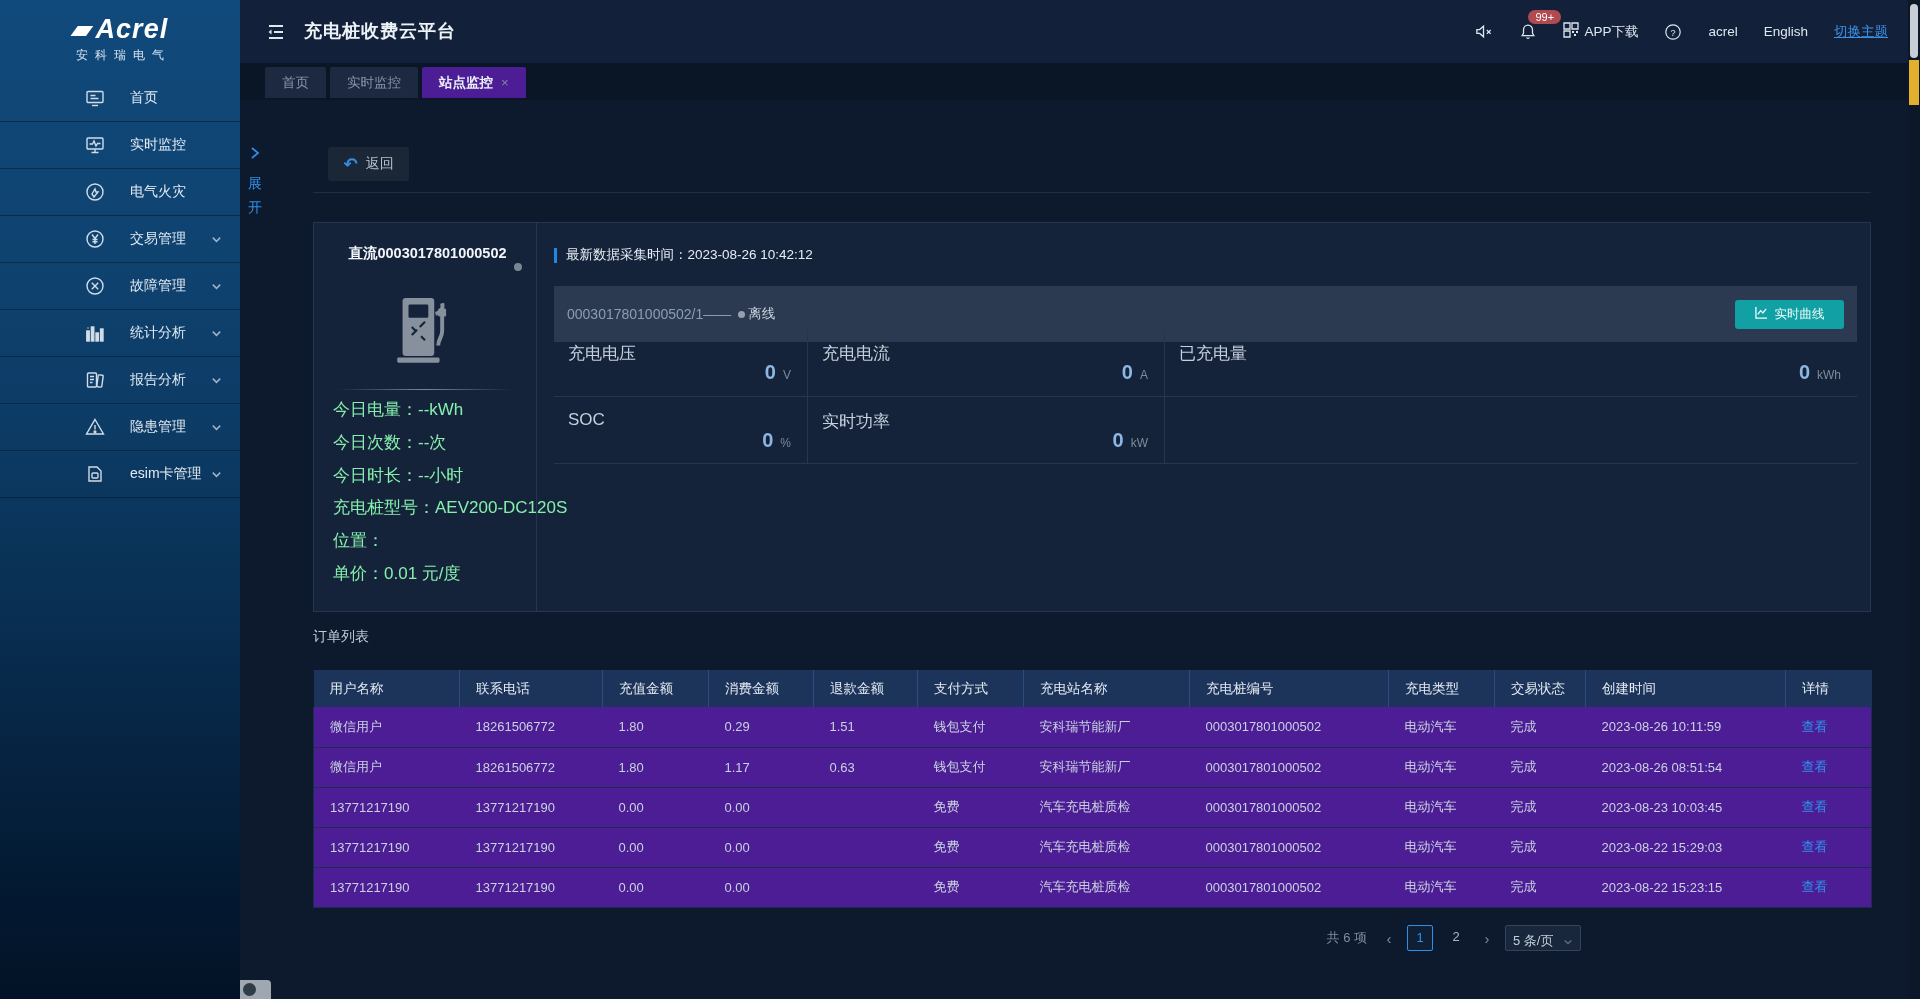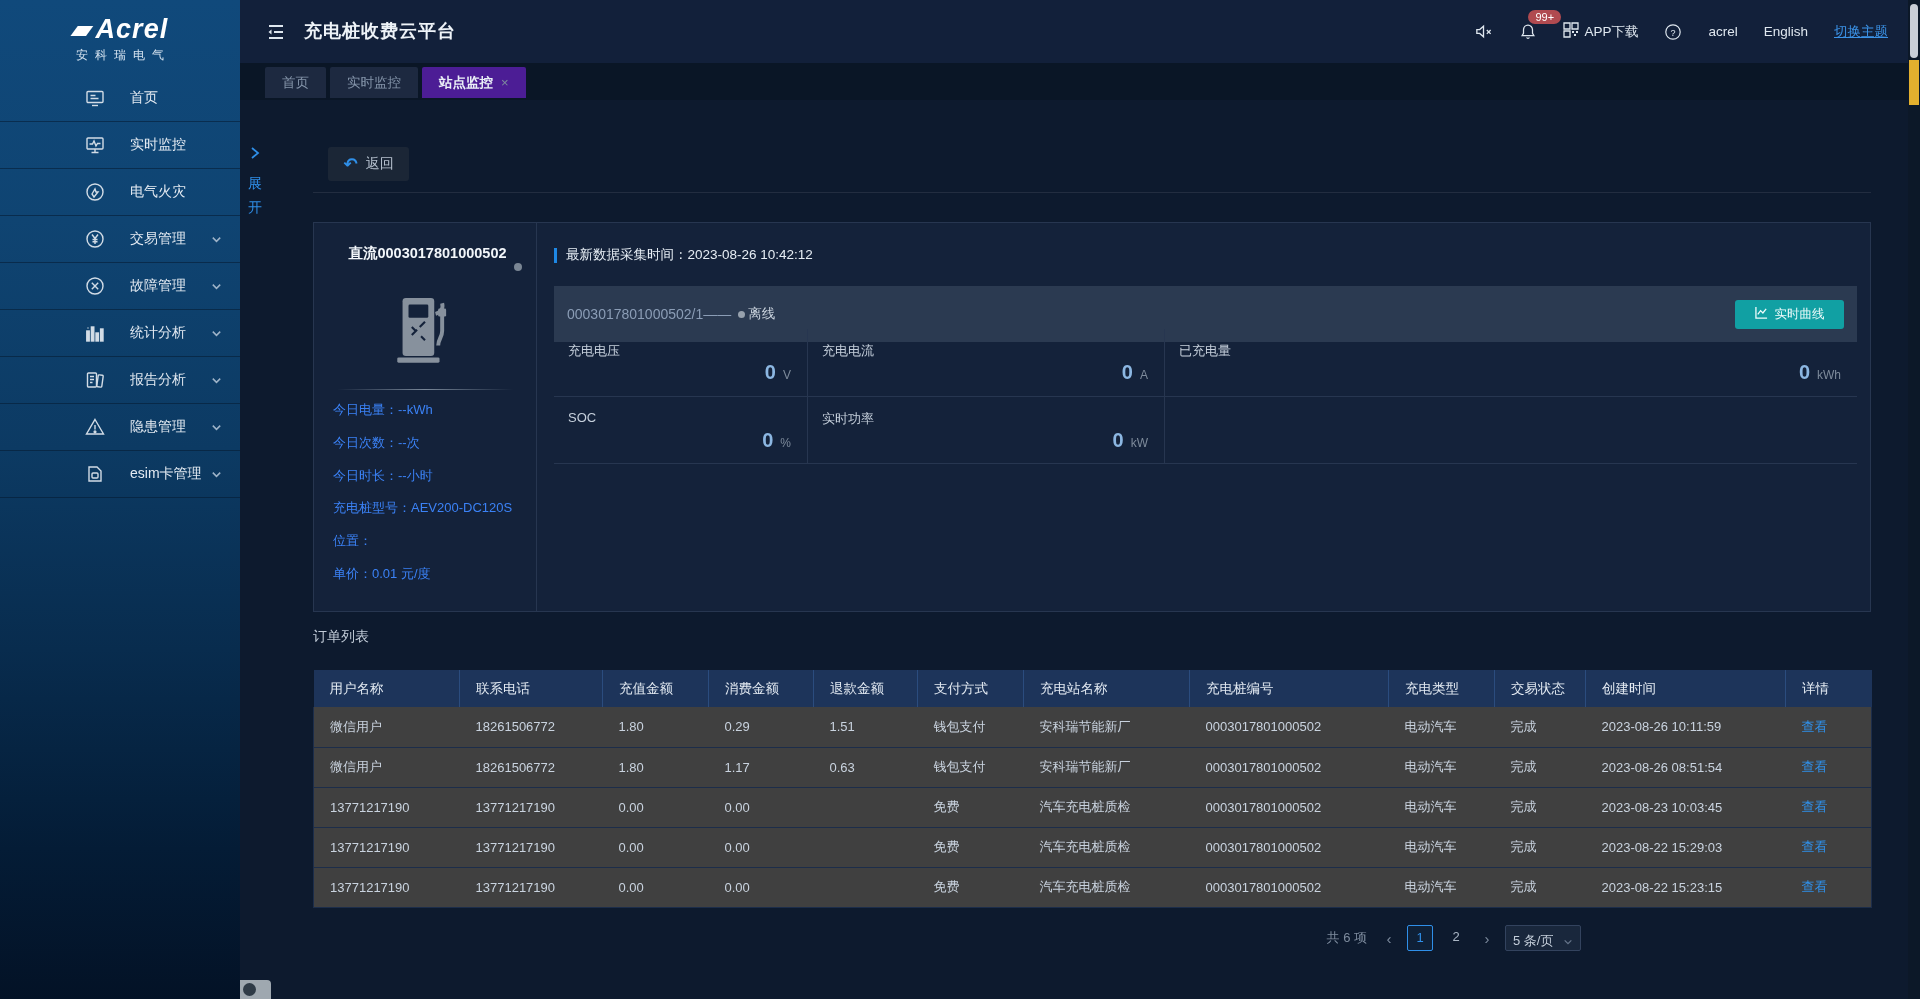--- a/index.html
+++ b/index.html
@@ -51,50 +51,50 @@
   
   #device-panel { position:absolute; left:73px; top:122px; width:1558px; height:390px; background:#14223a; border:1px solid #273650; }
   #dp-left { position:absolute; left:0; top:0; width:222px; height:100%; }
   #dp-title-row { position:absolute; left:19px; right:14px; top:21px; display:flex; align-items:center;flex-direction:column; }
   #dp-title { color:#f2f6fa; font-size:14.5px; font-weight:bold; }
   #dp-dot { width:8px; height:8px; border-radius:50%; background:#7a8694; margin-left:auto; }
   #dp-icon { position:absolute; left:0; width:222px; top:72px; text-align:center; color:#87919d; }
   #dp-hr { position:absolute; left:23px; width:176px; top:166px; height:1px;
     background:linear-gradient(90deg,rgba(138,152,168,0),rgba(138,152,168,.85),rgba(138,152,168,0)); }
   #dp-info { position:absolute; left:19px; top:171px; list-style:none; }
-  #dp-info li { color:#3b82f6; font-size:13px; line-height:32.8px; white-space:nowrap; }
+  #dp-info li { color:#86efac; font-size:17px; line-height:32.8px; white-space:nowrap; }
 
   #dp-right { position:absolute; left:222px; top:0; right:0; height:100%; border-left:1px solid #273650; }
   #time-row { position:absolute; left:17px; top:23px; display:flex; align-items:center; }
   #time-bar { width:3px; height:15px; background:#1e88e5; margin-right:9px; }
   #time-text { color:#e6edf4; font-size:13.5px; }
   #conn-strip { position:absolute; left:17px; top:63px; width:1303px; height:56px; background:#2b3a51; display:flex; align-items:center;justify-content:space-between; }
   #conn-name { margin-left:13px; color:#8b9db6; font-size:14px; }
   #conn-dot { width:7px; height:7px; border-radius:50%; background:#97a1ad; margin-left:7px; }
   #conn-status { color:#cbd4de; font-size:13.5px; margin-left:3px; }
   #curve-btn { margin-left:auto; margin-right:13px; width:109px; height:29px; background:#11a0a3; border-radius:3px;
     display:flex; align-items:center; justify-content:center; gap:7px; color:#eefbfb; font-size:12.5px; cursor:pointer; }
 
   #metric-grid { position:absolute; left:17px; top:106px; width:1303px; height:135px; display:grid;
     grid-template-columns:254px 357px 692px; grid-template-rows:68px 67px; border-bottom:1px solid #273650; }
   .m-cell { position:relative; border-right:1px solid #273650; }
   .m-cell.last-col { border-right:none; }
   .m-cell.row1 { border-bottom:1px solid #273650; }
-  .m-label { position:absolute; left:14px; top:13px; color:#c6d0dc; font-size:13px; }
+  .m-label { position:absolute; left:14px; top:13px; color:#c6d0dc; font-size:17px; }
   .m-valwrap { position:absolute; right:16px; bottom:12px; display:flex; align-items:baseline; gap:7px; }
   .m-value { color:#8cb7e2; font-size:20px; font-weight:bold; }
   .m-unit { color:#7e8b9b; font-size:12px; }
 
   
   #orders-title { position:absolute; left:73px; top:528px; color:#c2ccd8; font-size:14px; }
   #orders-table { position:absolute; left:73px; top:570px; width:1558px; border-collapse:collapse; table-layout:fixed; }
   #orders-table th { background:#1d345a; height:37px; text-align:left; padding-left:16px; color:#e3eaf2; font-size:13.5px;
     font-weight:normal; border-right:1px solid #2b4c7e; }
   #orders-table th:last-child { border-right:none; }
-  #orders-table td { height:40px; padding-left:16px; color:#c9d3df; font-size:13px; background:#404040;
+  #orders-table td { height:40px; padding-left:16px; color:#c9d3df; font-size:13px; background:#4c1d95;
     border-bottom:1px solid #1c2d4a; white-space:nowrap; overflow:hidden; }
   #orders-table tr td:first-child { border-left:1px solid #1c2d4a; }
   #orders-table tr td:last-child { border-right:1px solid #1c2d4a; }
   .detail-link { color:#2f8fe8; cursor:pointer; }
 
   
   #pagination { position:absolute; top:824px; right:327px; height:28px; display:flex; align-items:center; gap:10px; }
   #pg-total { color:#7e8c9e; font-size:13px; margin-right:4px; }
   .pg-arrow { color:#7e8c9e; font-size:15px; width:16px; text-align:center; cursor:pointer; }
   .pg-page { min-width:26px; height:26px; line-height:24px; text-align:center; font-size:13px; color:#aab6c5; cursor:pointer; border-radius:2px; }

